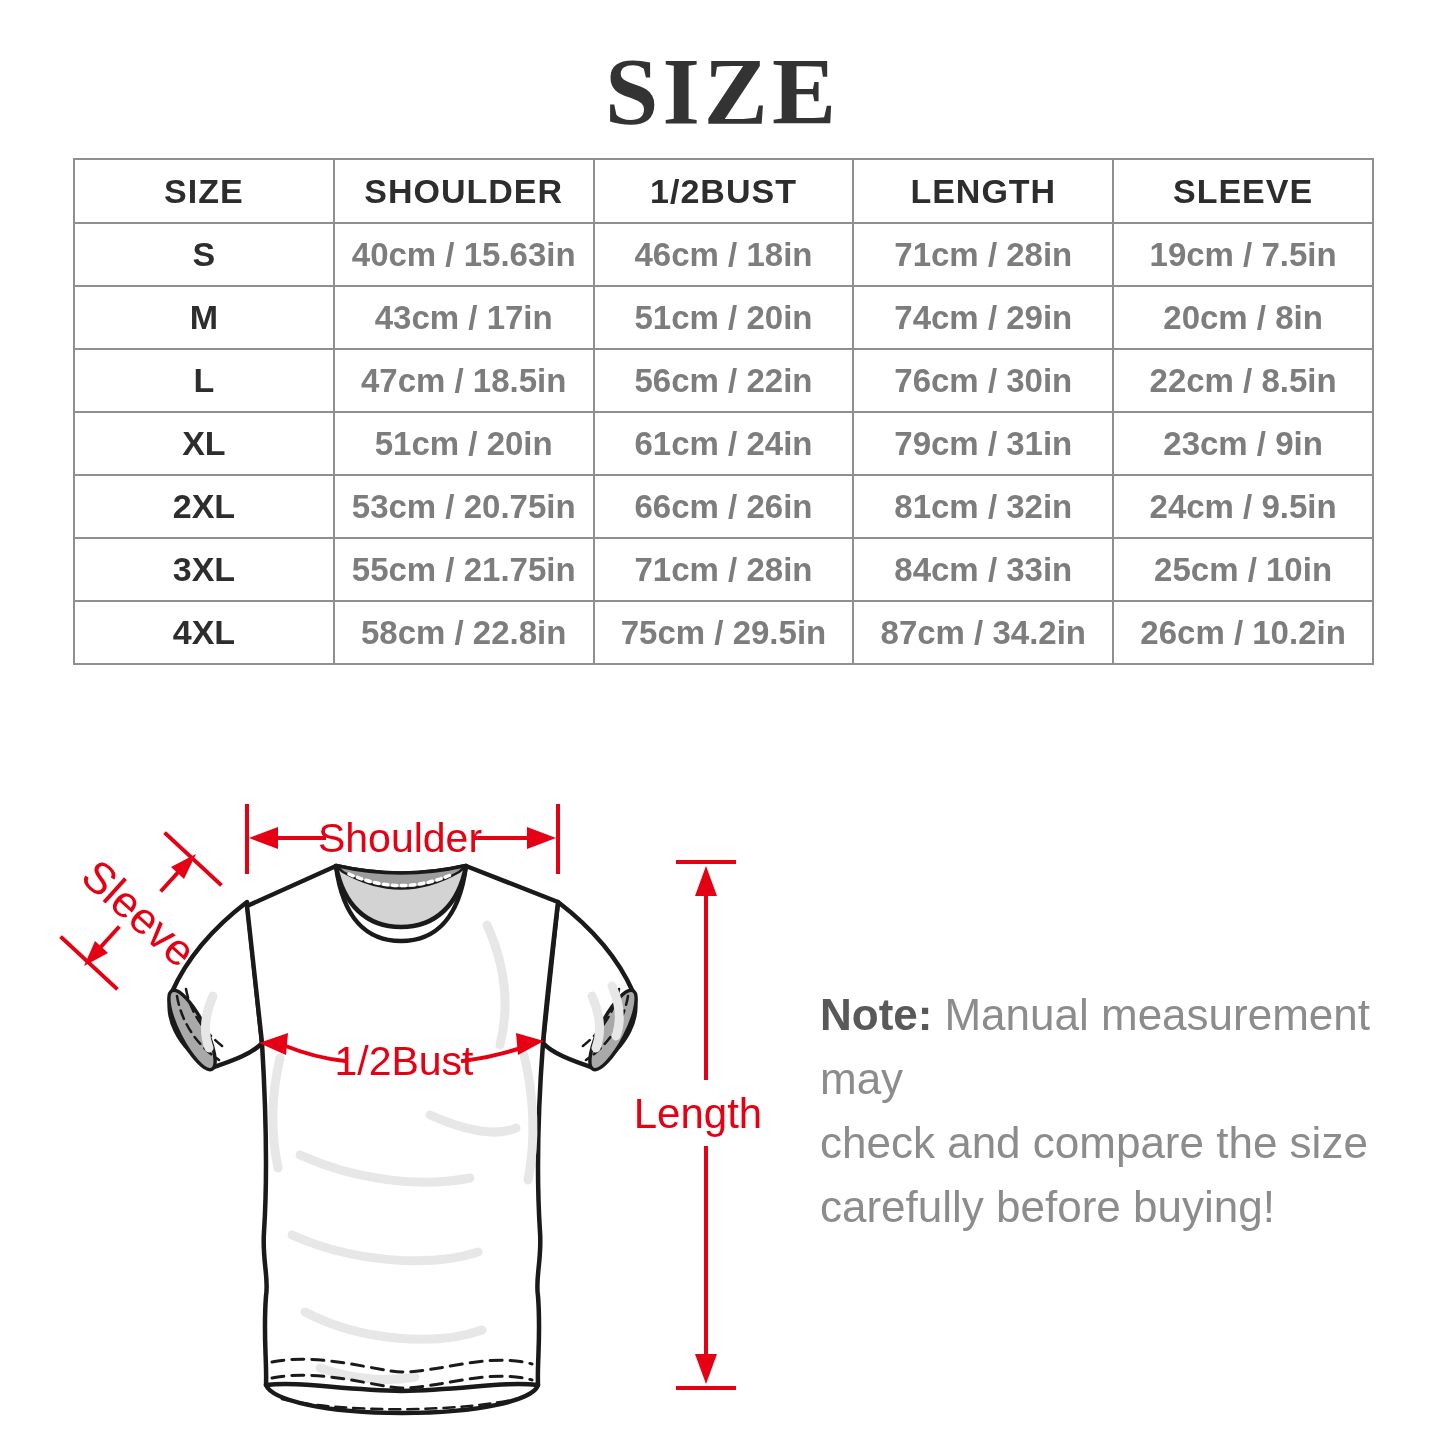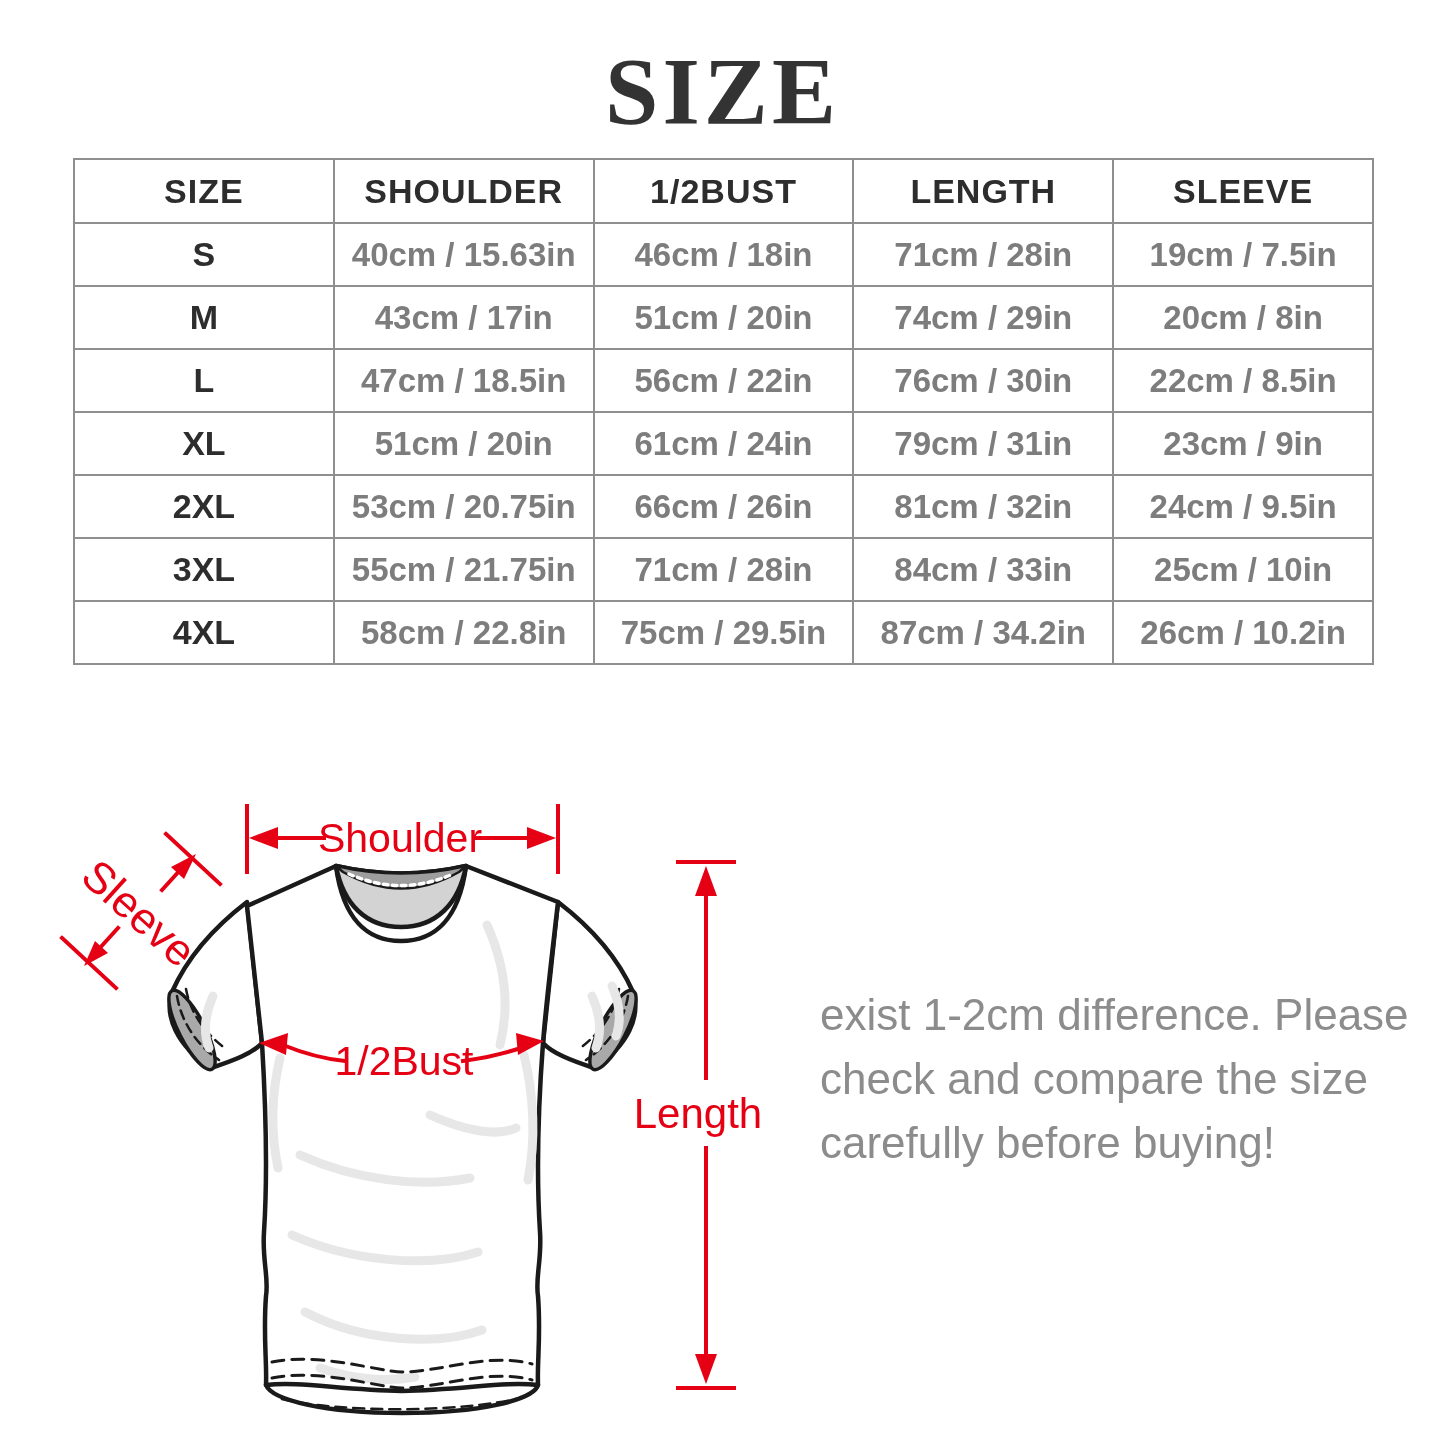--- a/index.html
+++ b/index.html
@@ -196,16 +196,16 @@
 
   <g fill="#e60014" stroke="none">
     <text x="400" y="852" text-anchor="middle" font-size="41">Shoulder</text>
     <text x="138" y="928" text-anchor="middle" font-size="44" transform="rotate(42 138 914)">Sleeve</text>
     <text x="404" y="1075" text-anchor="middle" font-size="41">1/2Bust</text>
     <text x="698" y="1128" text-anchor="middle" font-size="42">Length</text>
   </g>
 </svg>
 
 <div class="note">
-  <div>exist 1-2cm difference. Please</div>
+  <div><b>Note:</b><span class="rest">Manual measurement may</span></div>
   <div>check and compare the size</div>
   <div>carefully before buying!</div>
 </div>
 
 </body></html>

